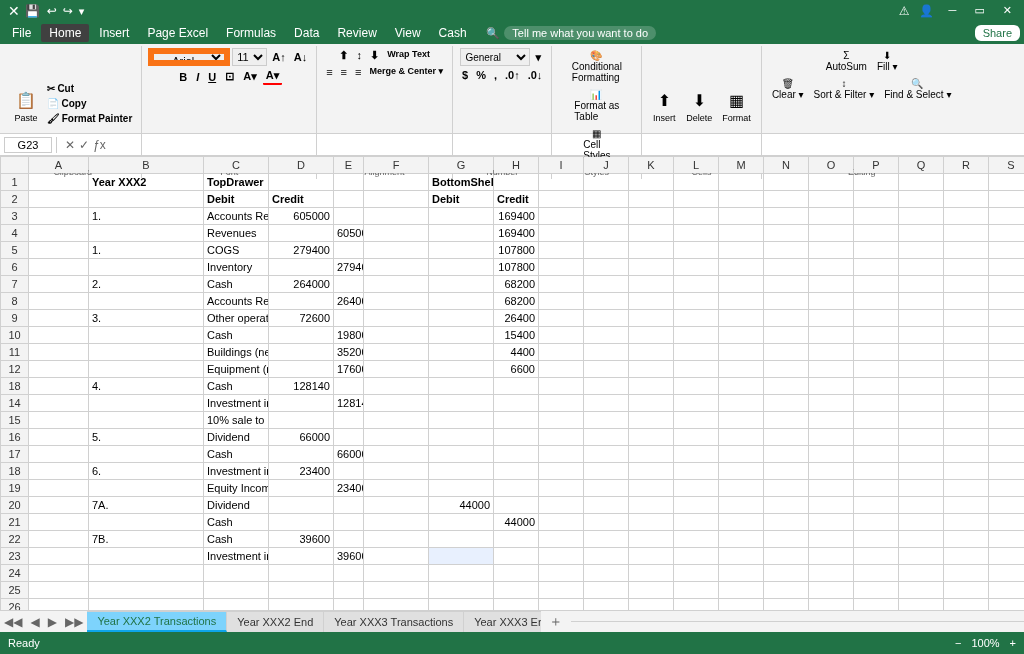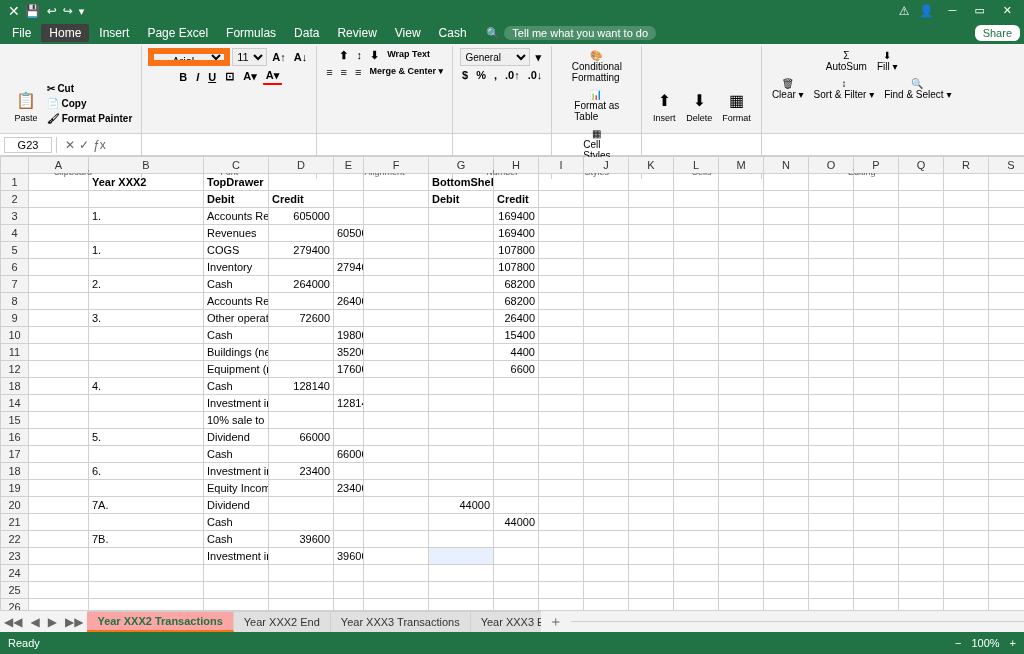--- a/index.html
+++ b/index.html
@@ -235,23 +235,23 @@
       cursor: pointer;
       border-right: 1px solid #d0d0d0;
       border-top: 1px solid #d0d0d0;
       white-space: nowrap;
       background: #e0e0e0;
       color: #333;
       display: flex;
       align-items: center;
     }
     .sheet-tab.active {
-      background: #fca5a5;
-      border-bottom: 2px solid #f97316;
-      font-weight: bold;
+      background: #7dd3fc;
+      border-bottom: 2px solid #0ea5e9;
+      font-weight: normal;
       color: #217346;
     }
     .sheet-tab-add {
       padding: 3px 8px;
       cursor: pointer;
       color: #666;
       font-size: 14px;
     }
     .scroll-area {
       height: calc(654px - 22px - 22px - 90px - 22px - 22px - 22px);

